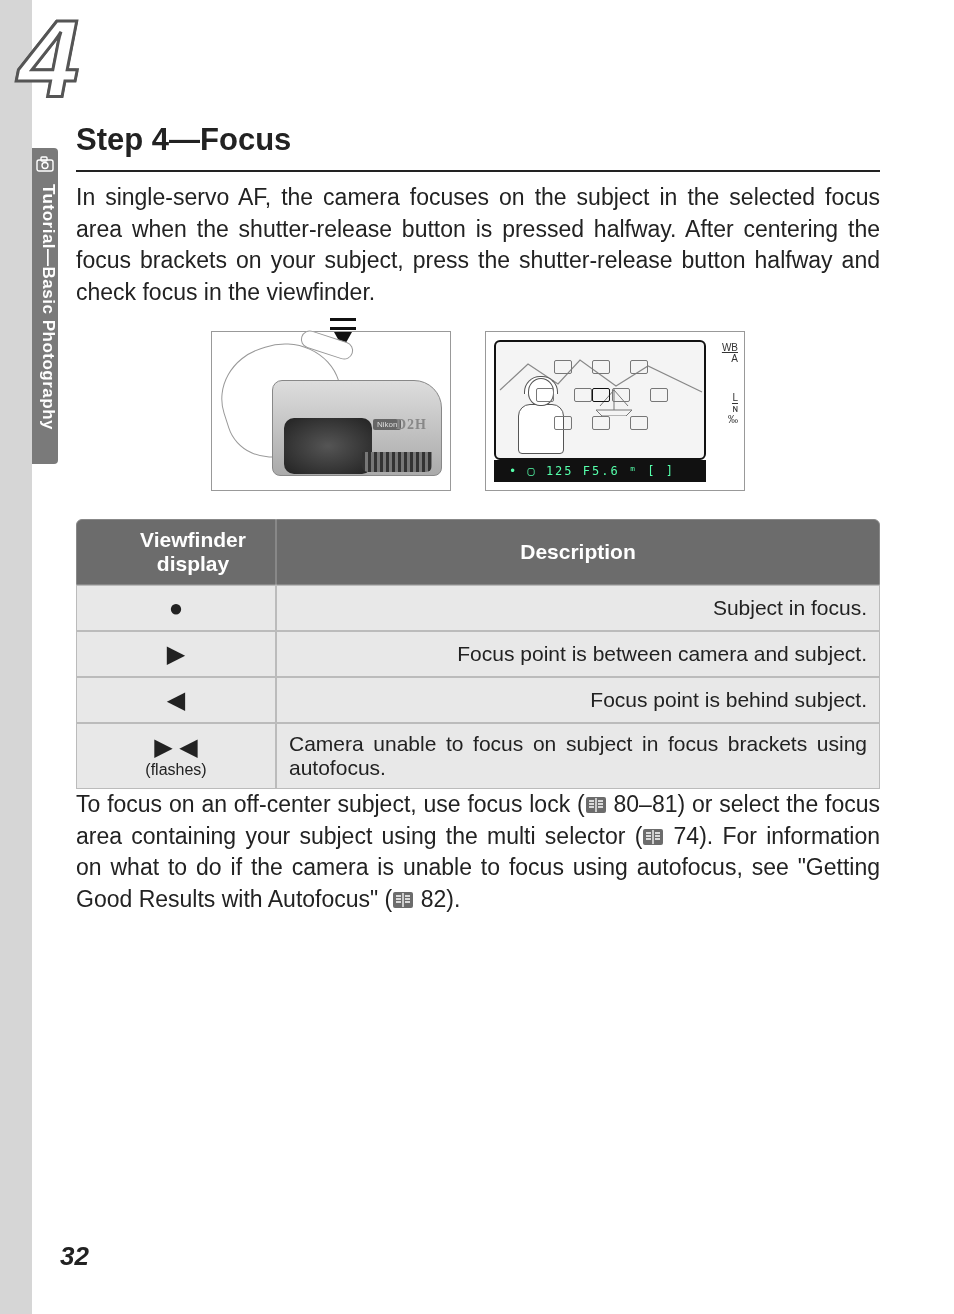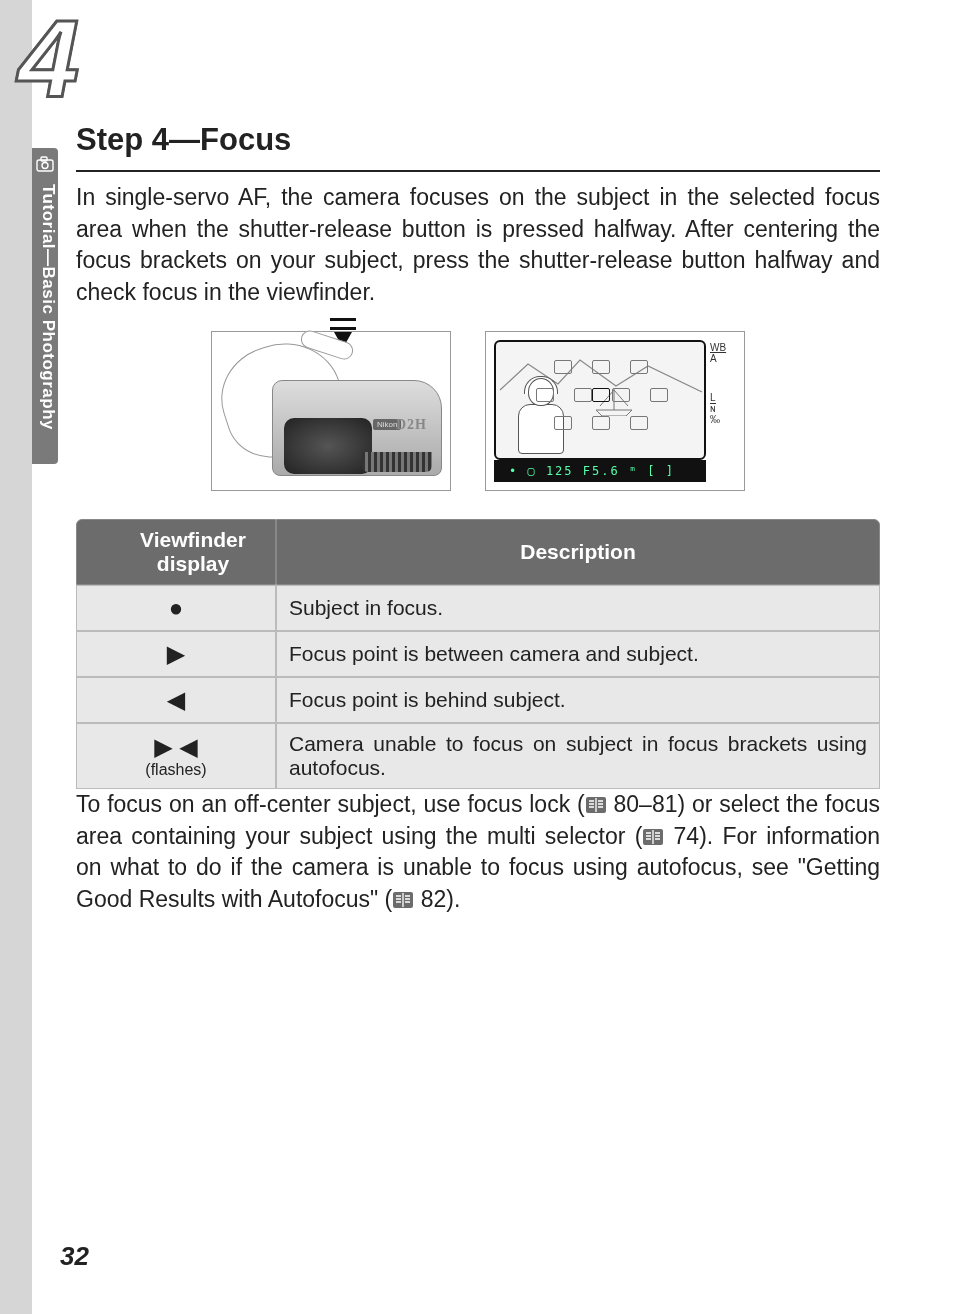--- a/index.html
+++ b/index.html
@@ -90,21 +90,21 @@
     border: 2px solid #111; border-radius: 6px;
     background: #f4f4f4;
   }
   .vf-statusbar {
     position: absolute; left: 8px; bottom: 8px; width: 212px; height: 22px;
     background: #111; color: #5fa; font-family: monospace; font-size: 12px;
     letter-spacing: 2px; padding: 4px 15px;
   }
   .vf-side {
     position: absolute; right: 6px; top: 10px; width: 28px;
-    font-size: 10px; text-align: left; color:#333;
+    font-size: 10px; text-align: right; color:#333;
   }
   .vf-side div { margin-bottom: 28px; line-height: 1.1; }
   
   .fb { position:absolute; width:18px; height:14px; border:1.5px solid #777; border-radius:2px; }
   table.vf-table {
     width: 100%;
     border-collapse: separate;
     border-spacing: 0;
     font-size: 21px;
   }
@@ -121,21 +121,21 @@
     background: #e8e8e8;
     border: 1px solid #bbb;
     padding: 8px 12px;
     vertical-align: middle;
   }
   table.vf-table td.sym {
     text-align: center;
     width: 200px;
     font-size: 24px;
   }
-  table.vf-table td.desc { text-align: left; }
+  table.vf-table td.desc { text-align: right; }
   table.vf-table tr.last td.desc { text-align: justify; }
   .sub { font-size: 16px; display:block; line-height:1.1; }
   .post {
     font-size: 23px;
     line-height: 1.38;
     text-align: justify;
   }
   .book-icon {
     display: inline-block;
     vertical-align: -3px;

